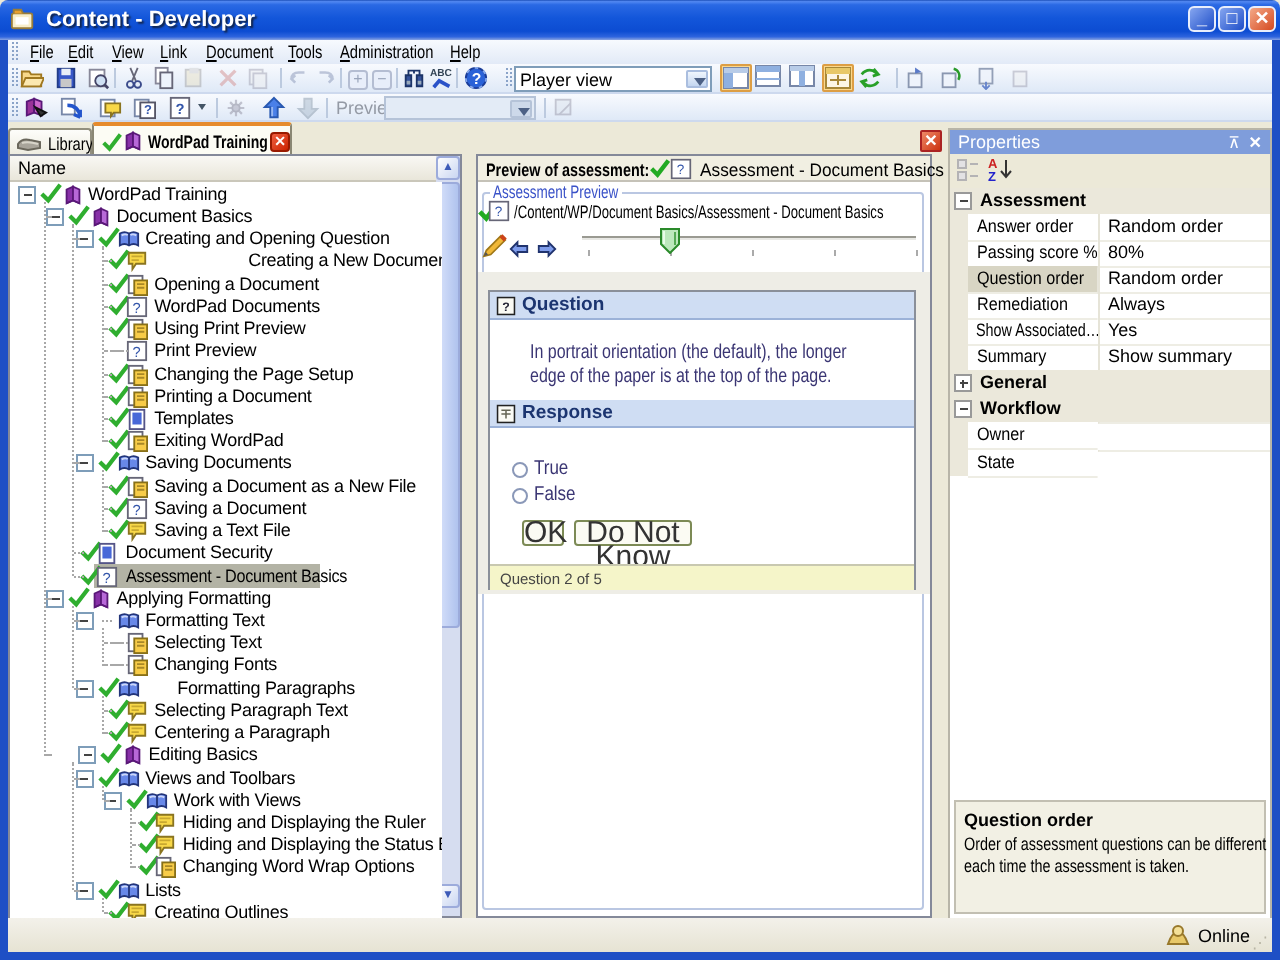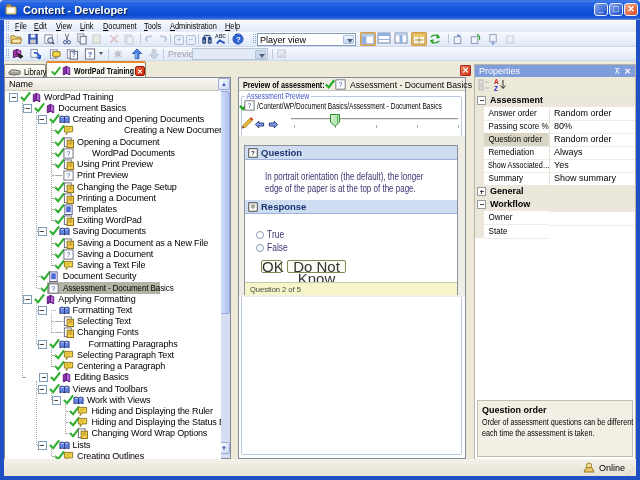--- a/index.html
+++ b/index.html
@@ -312,21 +312,21 @@
           <i></i>
         </div>
         <svg class="chk" style="left:43.6px" width="10" height="11" viewBox="0 0 12 12">
           <path d="M1 6.5 L4.5 10 11 1.5" stroke="#2fae2f" stroke-width="2.3" fill="none"></path>
         </svg>
         <svg class="tic" style="left:54.1px" viewBox="0 0 12 12">
           <path d="M1 3 Q3.5 1.5 6 3 Q8.5 1.5 11 3 L11 9.5 Q8.5 8 6 9.5 Q3.5 8 1 9.5 Z" fill="#6888e8" stroke="#23357a"></path>
           <path d="M6 3 L6 9.5" stroke="#23357a"></path>
           <path d="M2 4 Q4 3 5.3 3.8 M6.8 3.8 Q8 3 10 4" stroke="#cdd8f8" fill="none"></path>
         </svg>
-        <span class="lbl" style="left:67.6px;">Creating and Opening Documents</span>
+        <span class="lbl" style="left:67.6px;">Creating and Opening Question</span>
       </div>
       <div class="trow" style="left:0;top:34.46px;width:213px">
         <svg class="chk" style="left:49.400000000000006px" width="10" height="11" viewBox="0 0 12 12">
           <path d="M1 6.5 L4.5 10 11 1.5" stroke="#2fae2f" stroke-width="2.3" fill="none"></path>
         </svg>
         <svg class="tic" style="left:57.60000000000001px" viewBox="0 0 12 12">
           <path d="M1.5 1.5 L10.5 1.5 10.5 7.5 5.5 7.5 3.5 10.5 3.5 7.5 1.5 7.5 Z" fill="#f8d848" stroke="#8a7420"></path>
           <path d="M3 3.5 L9 3.5 M3 5.5 L7 5.5" stroke="#c8a830"></path>
         </svg>
         <span class="lbl" style="left:72.10000000000001px;margin-left:47px;">Creating a New Document</span>
@@ -343,21 +343,21 @@
         <span class="lbl" style="left:72.10000000000001px;">Opening a Document</span>
       </div>
       <div class="trow" style="left:0;top:56.9px;width:213px">
         <svg class="chk" style="left:49.400000000000006px" width="10" height="11" viewBox="0 0 12 12">
           <path d="M1 6.5 L4.5 10 11 1.5" stroke="#2fae2f" stroke-width="2.3" fill="none"></path>
         </svg>
         <svg class="tic" style="left:57.60000000000001px" viewBox="0 0 12 12">
           <rect x="1" y="1" width="10" height="10" fill="#fff" stroke="#667"></rect>
           <text x="3.5" y="9" font-size="8" fill="#35a" font-family="Liberation Sans">?</text>
         </svg>
-        <span class="lbl" style="left:72.10000000000001px;margin-left:15px;">WordPad Documents</span>
+        <span class="lbl" style="left:72.10000000000001px;">WordPad Documents</span>
       </div>
       <div class="trow" style="left:0;top:68.12px;width:213px">
         <svg class="chk" style="left:49.400000000000006px" width="10" height="11" viewBox="0 0 12 12">
           <path d="M1 6.5 L4.5 10 11 1.5" stroke="#2fae2f" stroke-width="2.3" fill="none"></path>
         </svg>
         <svg class="tic" style="left:57.60000000000001px" viewBox="0 0 12 12">
           <rect x="1.5" y="1" width="7.5" height="9.5" fill="#fff" stroke="#667"></rect>
           <rect x="4.5" y="3.5" width="7" height="8" fill="#f8cc48" stroke="#887018"></rect>
           <path d="M6 5.5 L10 5.5 M6 7.5 L10 7.5" stroke="#a88828"></path>
         </svg>

